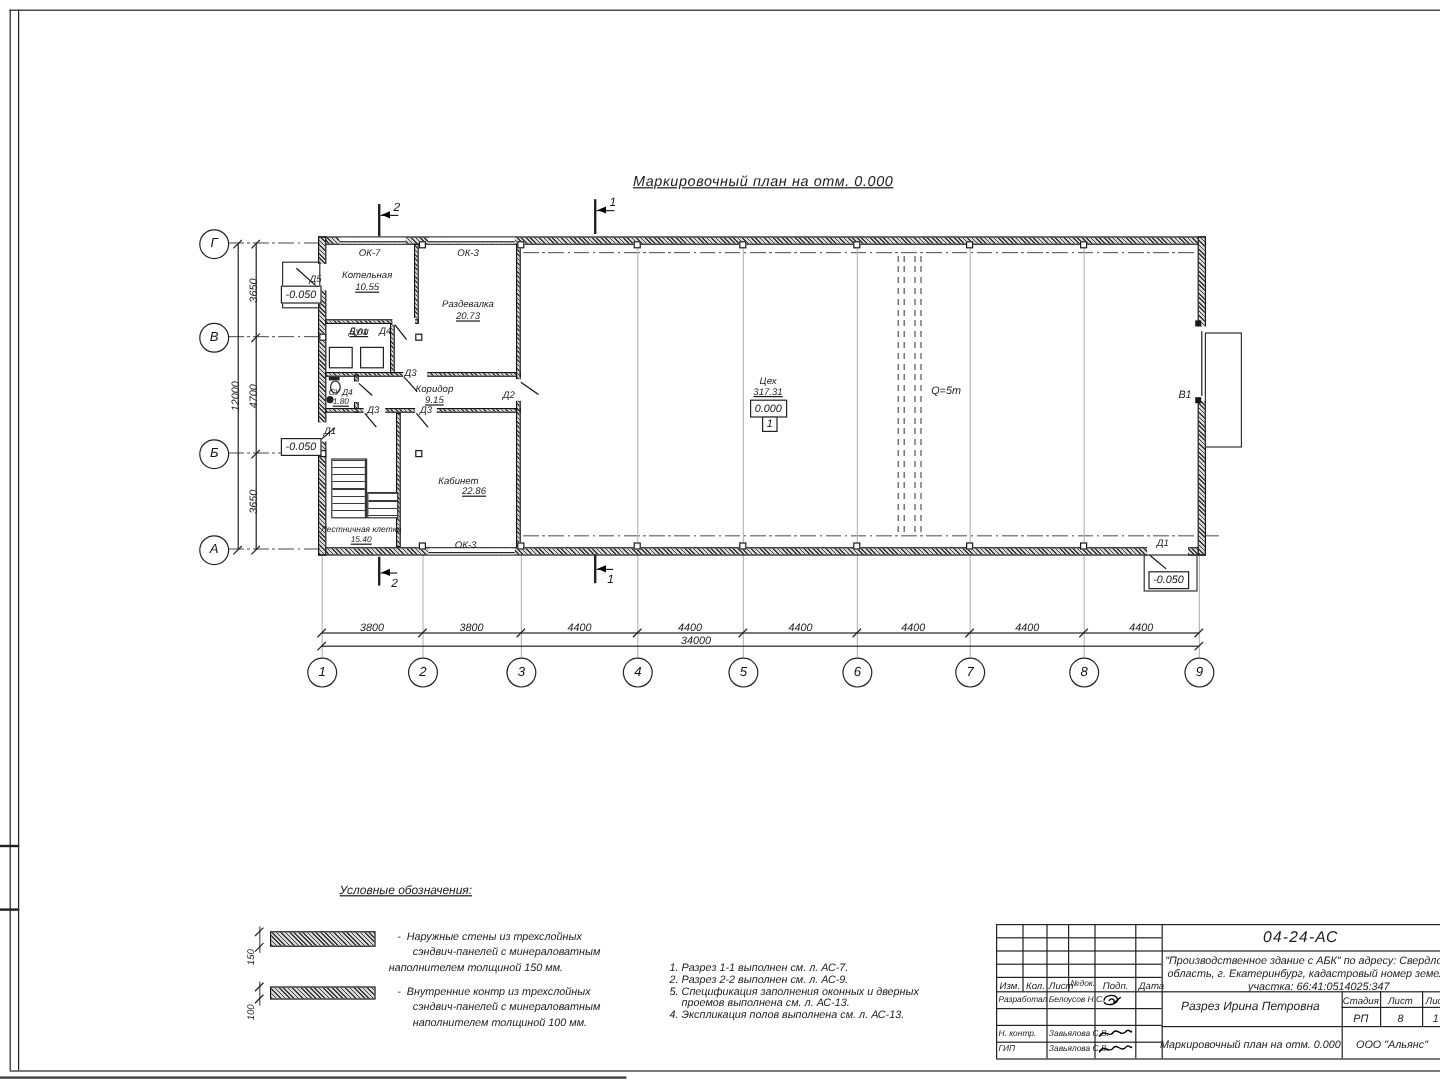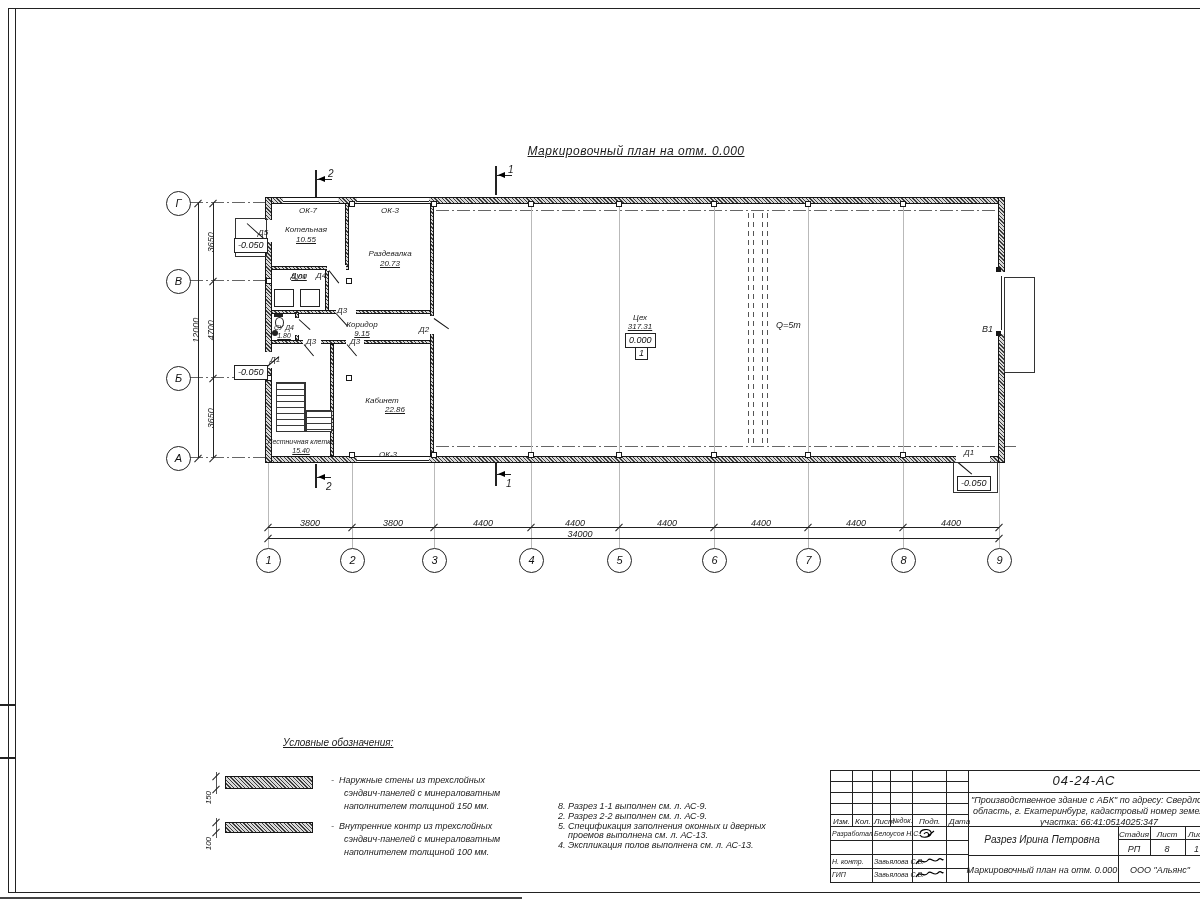--- a/index.html
+++ b/index.html
@@ -251,31 +251,31 @@
   <div class="bub" style="left:166px;top:446px">А</div>
 
   <div class="t s10 u" style="left:283px;top:737px">Условные обозначения:</div>
   <div class="wall" style="left:225px;top:776px;width:88px;height:13px"></div>
   <div class="ln" style="left:216px;top:772px;width:1px;height:22px;background:#555"></div>
   <div class="tick" style="left:211px;top:776px"></div>
   <div class="tick" style="left:211px;top:789px"></div>
   <div class="t rot" style="left:192px;top:793px;font-size:8px">150</div>
   <div class="t s9" style="left:331px;top:775px">-  Наружные стены из трехслойных</div>
   <div class="t s9" style="left:344px;top:788px">сэндвич-панелей с минераловатным</div>
-  <div class="t s9" style="left:344px;top:801px">наполнителем толщиной 150 мм.</div>
+  <div class="t s9" style="left:324px;top:801px">наполнителем толщиной 150 мм.</div>
   <div class="wall" style="left:225px;top:822px;width:88px;height:11px"></div>
   <div class="ln" style="left:216px;top:818px;width:1px;height:20px;background:#555"></div>
   <div class="tick" style="left:211px;top:822px"></div>
   <div class="tick" style="left:211px;top:832px"></div>
   <div class="t rot" style="left:192px;top:839px;font-size:8px">100</div>
   <div class="t s9" style="left:331px;top:821px">-  Внутренние контр из трехслойных</div>
   <div class="t s9" style="left:344px;top:834px">сэндвич-панелей с минераловатным</div>
   <div class="t s9" style="left:344px;top:847px">наполнителем толщиной 100 мм.</div>
 
-  <div class="t s9" style="left:558px;top:801px">8. Разрез 1-1 выполнен см. л. АС-9.</div>
+  <div class="t s9" style="left:558px;top:801px">1. Разрез 1-1 выполнен см. л. АС-7.</div>
   <div class="t s9" style="left:558px;top:811px">2. Разрез 2-2 выполнен см. л. АС-9.</div>
   <div class="t s9" style="left:558px;top:821px">5. Спецификация заполнения оконных и дверных</div>
   <div class="t s9" style="left:558px;top:830px">    проемов выполнена см. л. АС-13.</div>
   <div class="t s9" style="left:558px;top:840px">4. Экспликация полов выполнена см. л. АС-13.</div>
 
   <div class="ln" style="left:830px;top:770px;width:370px;height:1px"></div>
   <div class="ln" style="left:830px;top:882px;width:370px;height:1px"></div>
   <div class="ln" style="left:830px;top:781px;width:138px;height:1px"></div>
   <div class="ln" style="left:830px;top:792px;width:370px;height:1px"></div>
   <div class="ln" style="left:830px;top:803px;width:138px;height:1px"></div>

